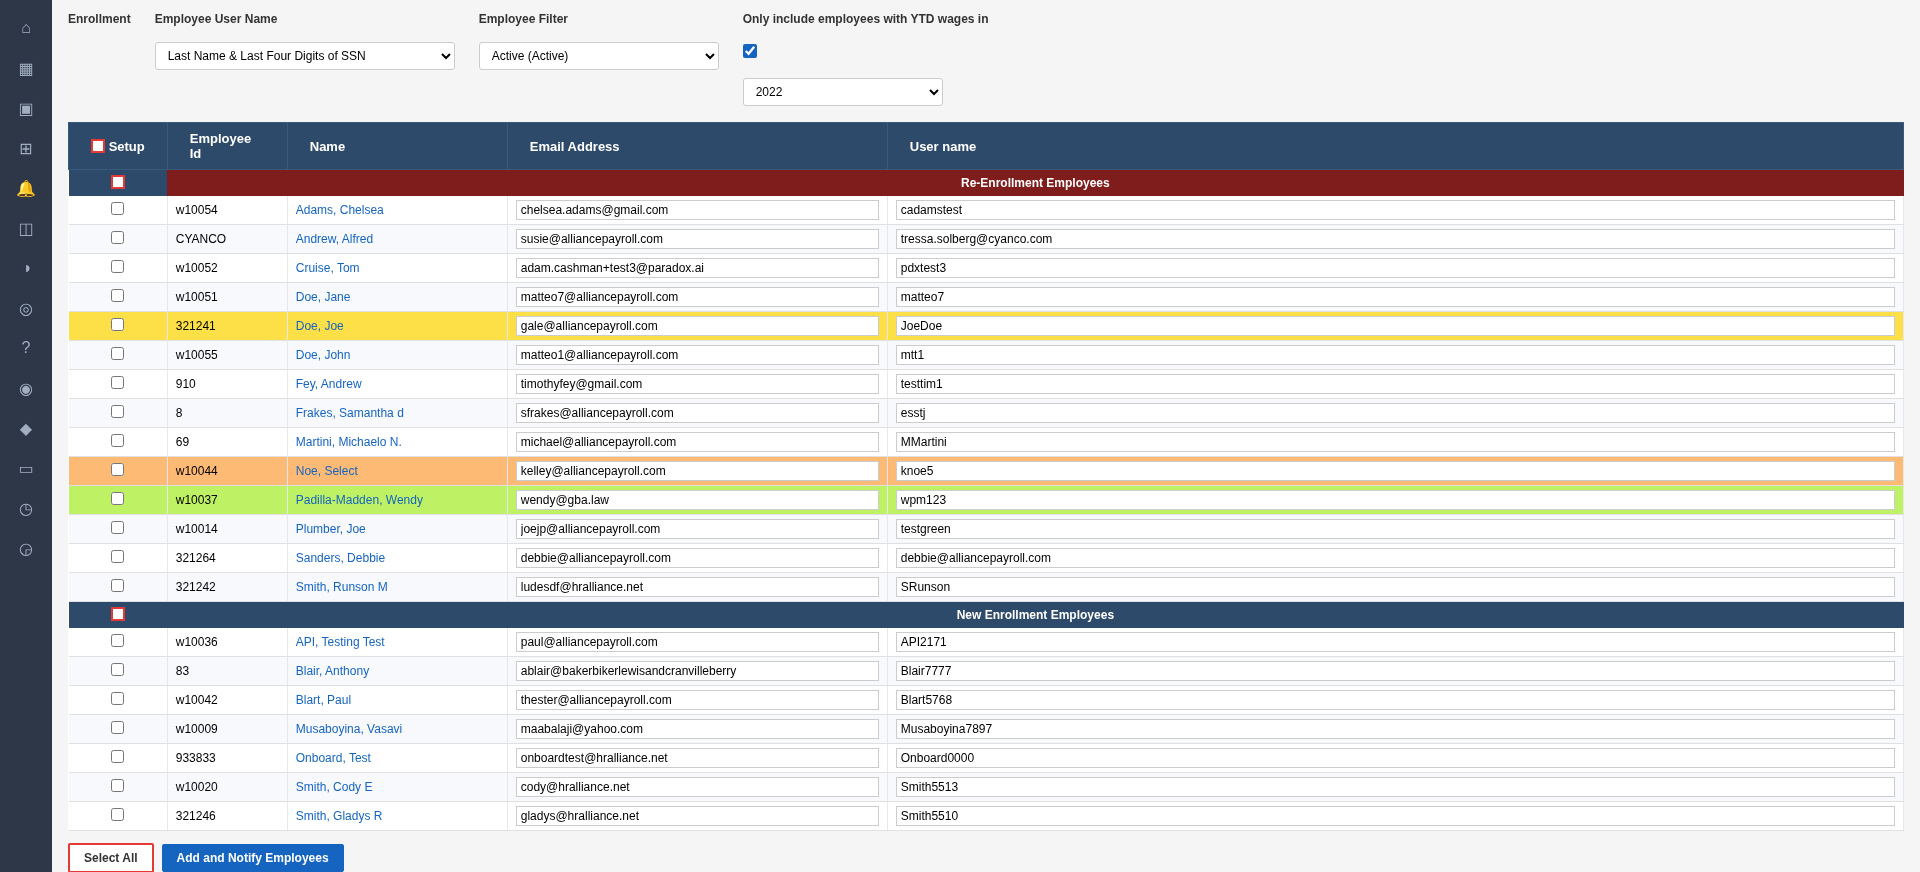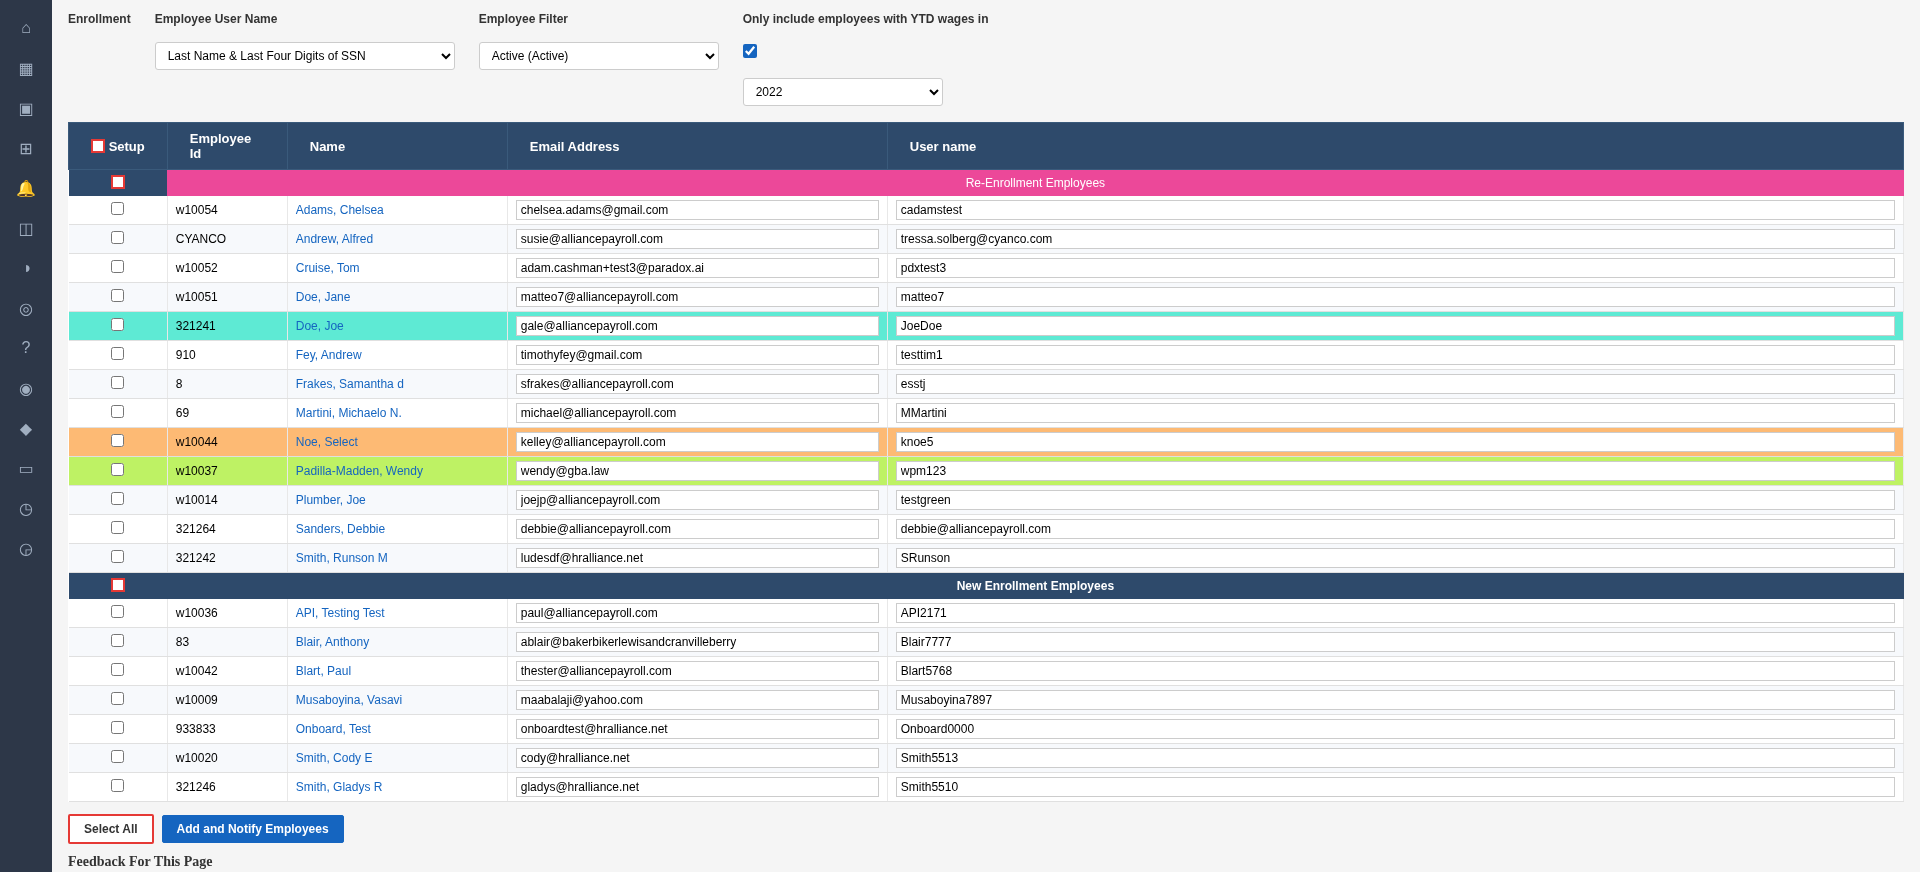--- a/index.html
+++ b/index.html
@@ -273,21 +273,21 @@
           <th class="name-col">Name</th>
           <th class="email-col">Email Address</th>
           <th class="username-col">User name</th>
         </tr>
       </thead>
       <tbody id="table-body">
       <tr class="section-row-with-cb">
   <td class="setup-cell-header" style="background:#2e4a6b;text-align:center;padding:4px;">
     <span style="display:inline-block;width:14px;height:14px;border:2px solid #e53935;background:white;"></span>
   </td>
-  <td colspan="4" class="section-label" style="background:#ec4899;color:white;font-weight:normal;text-align:center;padding:6px;font-size:12px;">Re-Enrollment Employees</td>
+  <td colspan="4" class="section-label" style="background:#7f1d1d;color:white;font-weight:bold;text-align:center;padding:6px;font-size:12px;">Re-Enrollment Employees</td>
 </tr>
           <tr class="data-row" style="background: white;">
     <td class="setup-cell">
       <input type="checkbox" style="">
     </td>
     <td>w10054</td>
     <td class="name-cell">Adams, Chelsea</td>
     <td><input type="text" value="chelsea.adams@gmail.com" style=""></td>
     <td><input type="text" value="cadamstest" style=""></td>
   </tr>
@@ -311,28 +311,37 @@
   </tr>
           <tr class="data-row" style="background: rgb(247, 249, 252);">
     <td class="setup-cell">
       <input type="checkbox" style="">
     </td>
     <td>w10051</td>
     <td class="name-cell">Doe, Jane</td>
     <td><input type="text" value="matteo7@alliancepayroll.com" style=""></td>
     <td><input type="text" value="matteo7" style=""></td>
   </tr>
-          <tr class="data-row" style="background: #5eead4;">
+          <tr class="data-row" style="background: #fde047;">
     <td class="setup-cell">
       <input type="checkbox" style="">
     </td>
     <td>321241</td>
     <td class="name-cell">Doe, Joe</td>
     <td><input type="text" value="gale@alliancepayroll.com" style=""></td>
     <td><input type="text" value="JoeDoe" style=""></td>
+  </tr>
+          <tr class="data-row" style="background: rgb(247, 249, 252);">
+    <td class="setup-cell">
+      <input type="checkbox" style="">
+    </td>
+    <td>w10055</td>
+    <td class="name-cell">Doe, John</td>
+    <td><input type="text" value="matteo1@alliancepayroll.com" style=""></td>
+    <td><input type="text" value="mtt1" style=""></td>
   </tr>
           <tr class="data-row" style="background: white;">
     <td class="setup-cell">
       <input type="checkbox" style="">
     </td>
     <td>910</td>
     <td class="name-cell">Fey, Andrew</td>
     <td><input type="text" value="timothyfey@gmail.com" style=""></td>
     <td><input type="text" value="testtim1" style=""></td>
   </tr>

